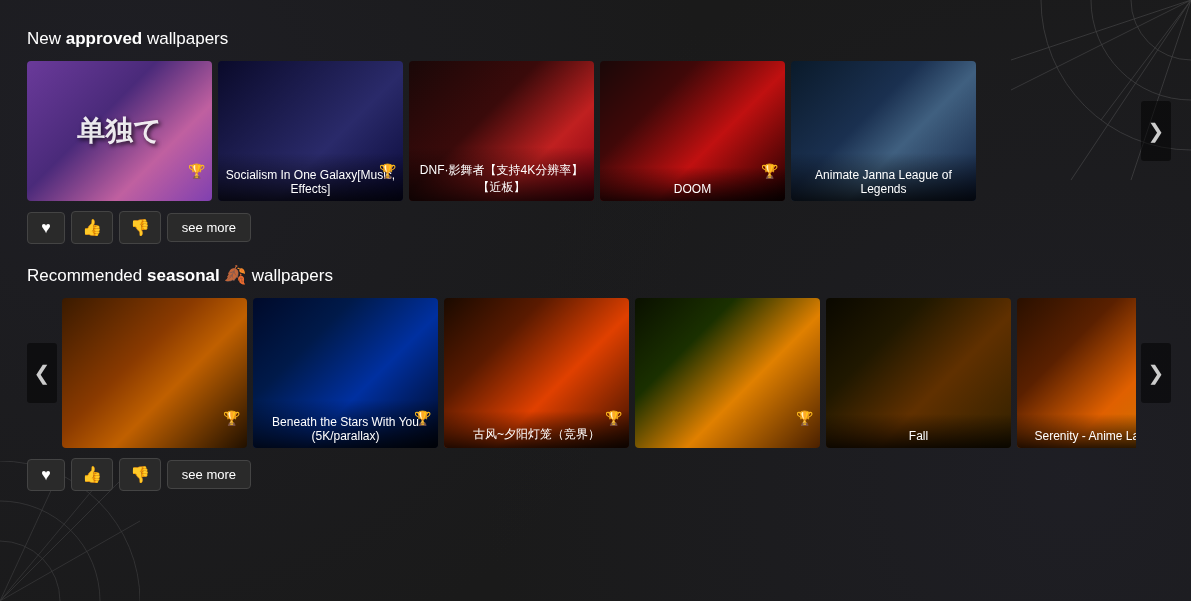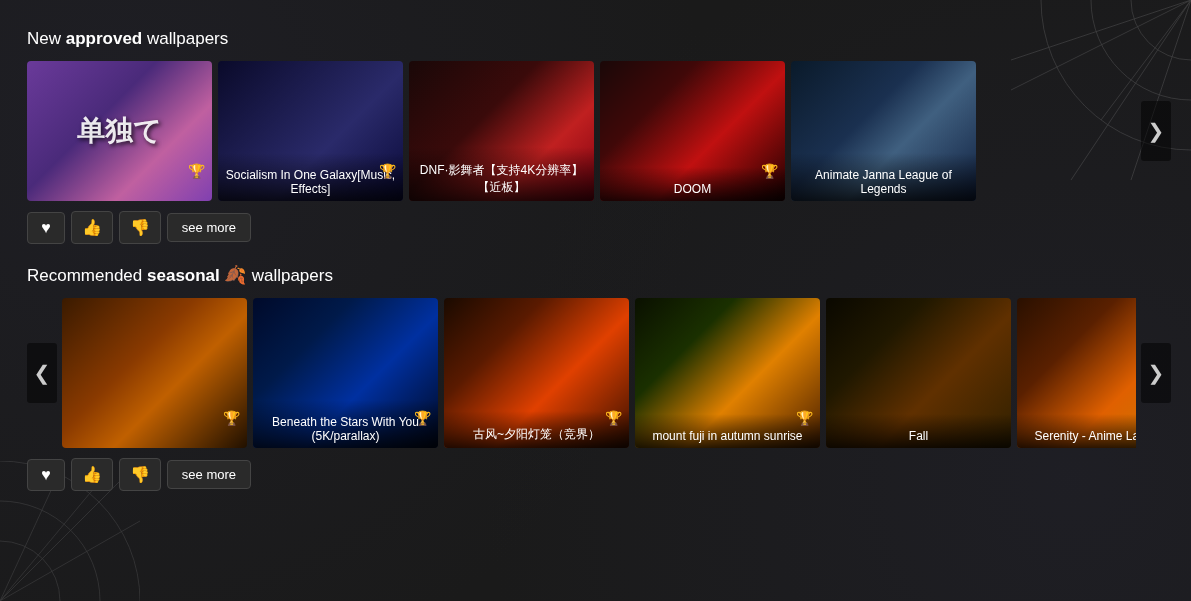--- a/index.html
+++ b/index.html
@@ -312,21 +312,20 @@
 
         <div class="wallpaper-item wp-gufeng">
           <div class="inner">
             <span class="caption">古风~夕阳灯笼（竞界）</span>
             <span class="trophy-badge">🏆</span>
           </div>
         </div>
 
         <div class="wallpaper-item wp-mountfuji">
           <div class="inner">
-            <span class="caption">mount fuji in autumn sunrise</span>
             <span class="trophy-badge">🏆</span>
           </div>
         </div>
 
         <div class="wallpaper-item wp-fall">
           <div class="inner">
             <span class="caption">Fall</span>
           </div>
         </div>
 

